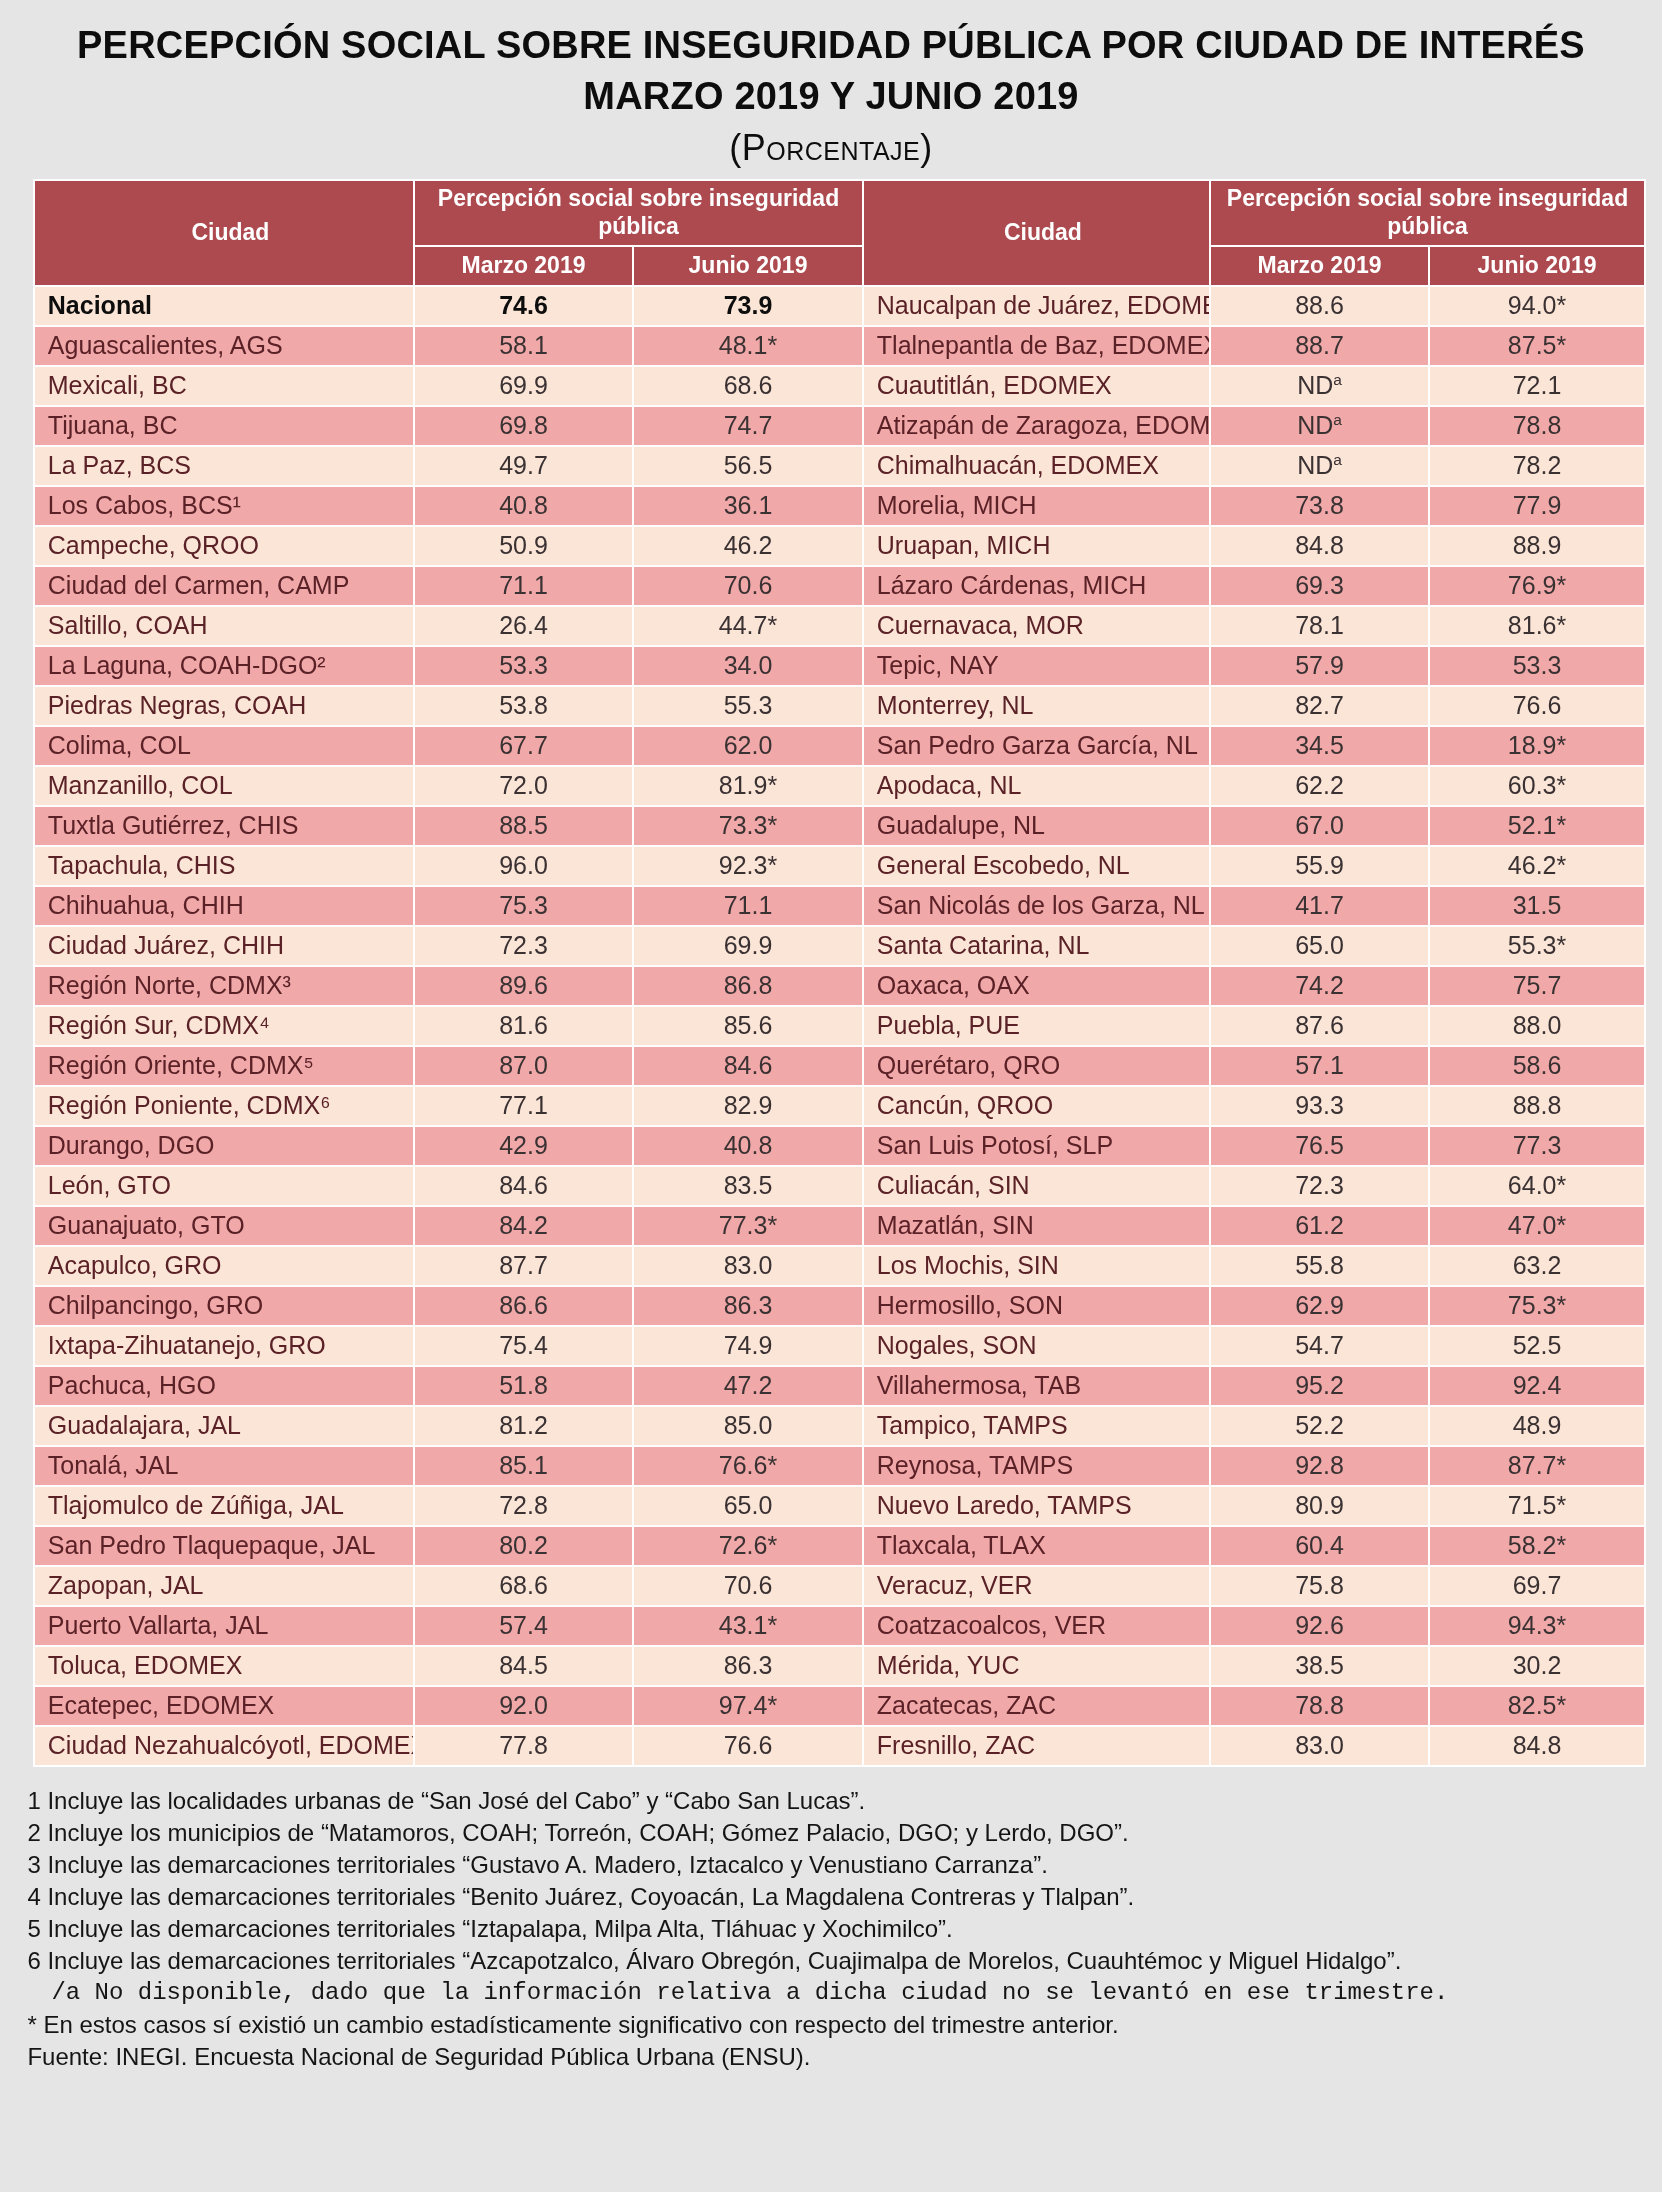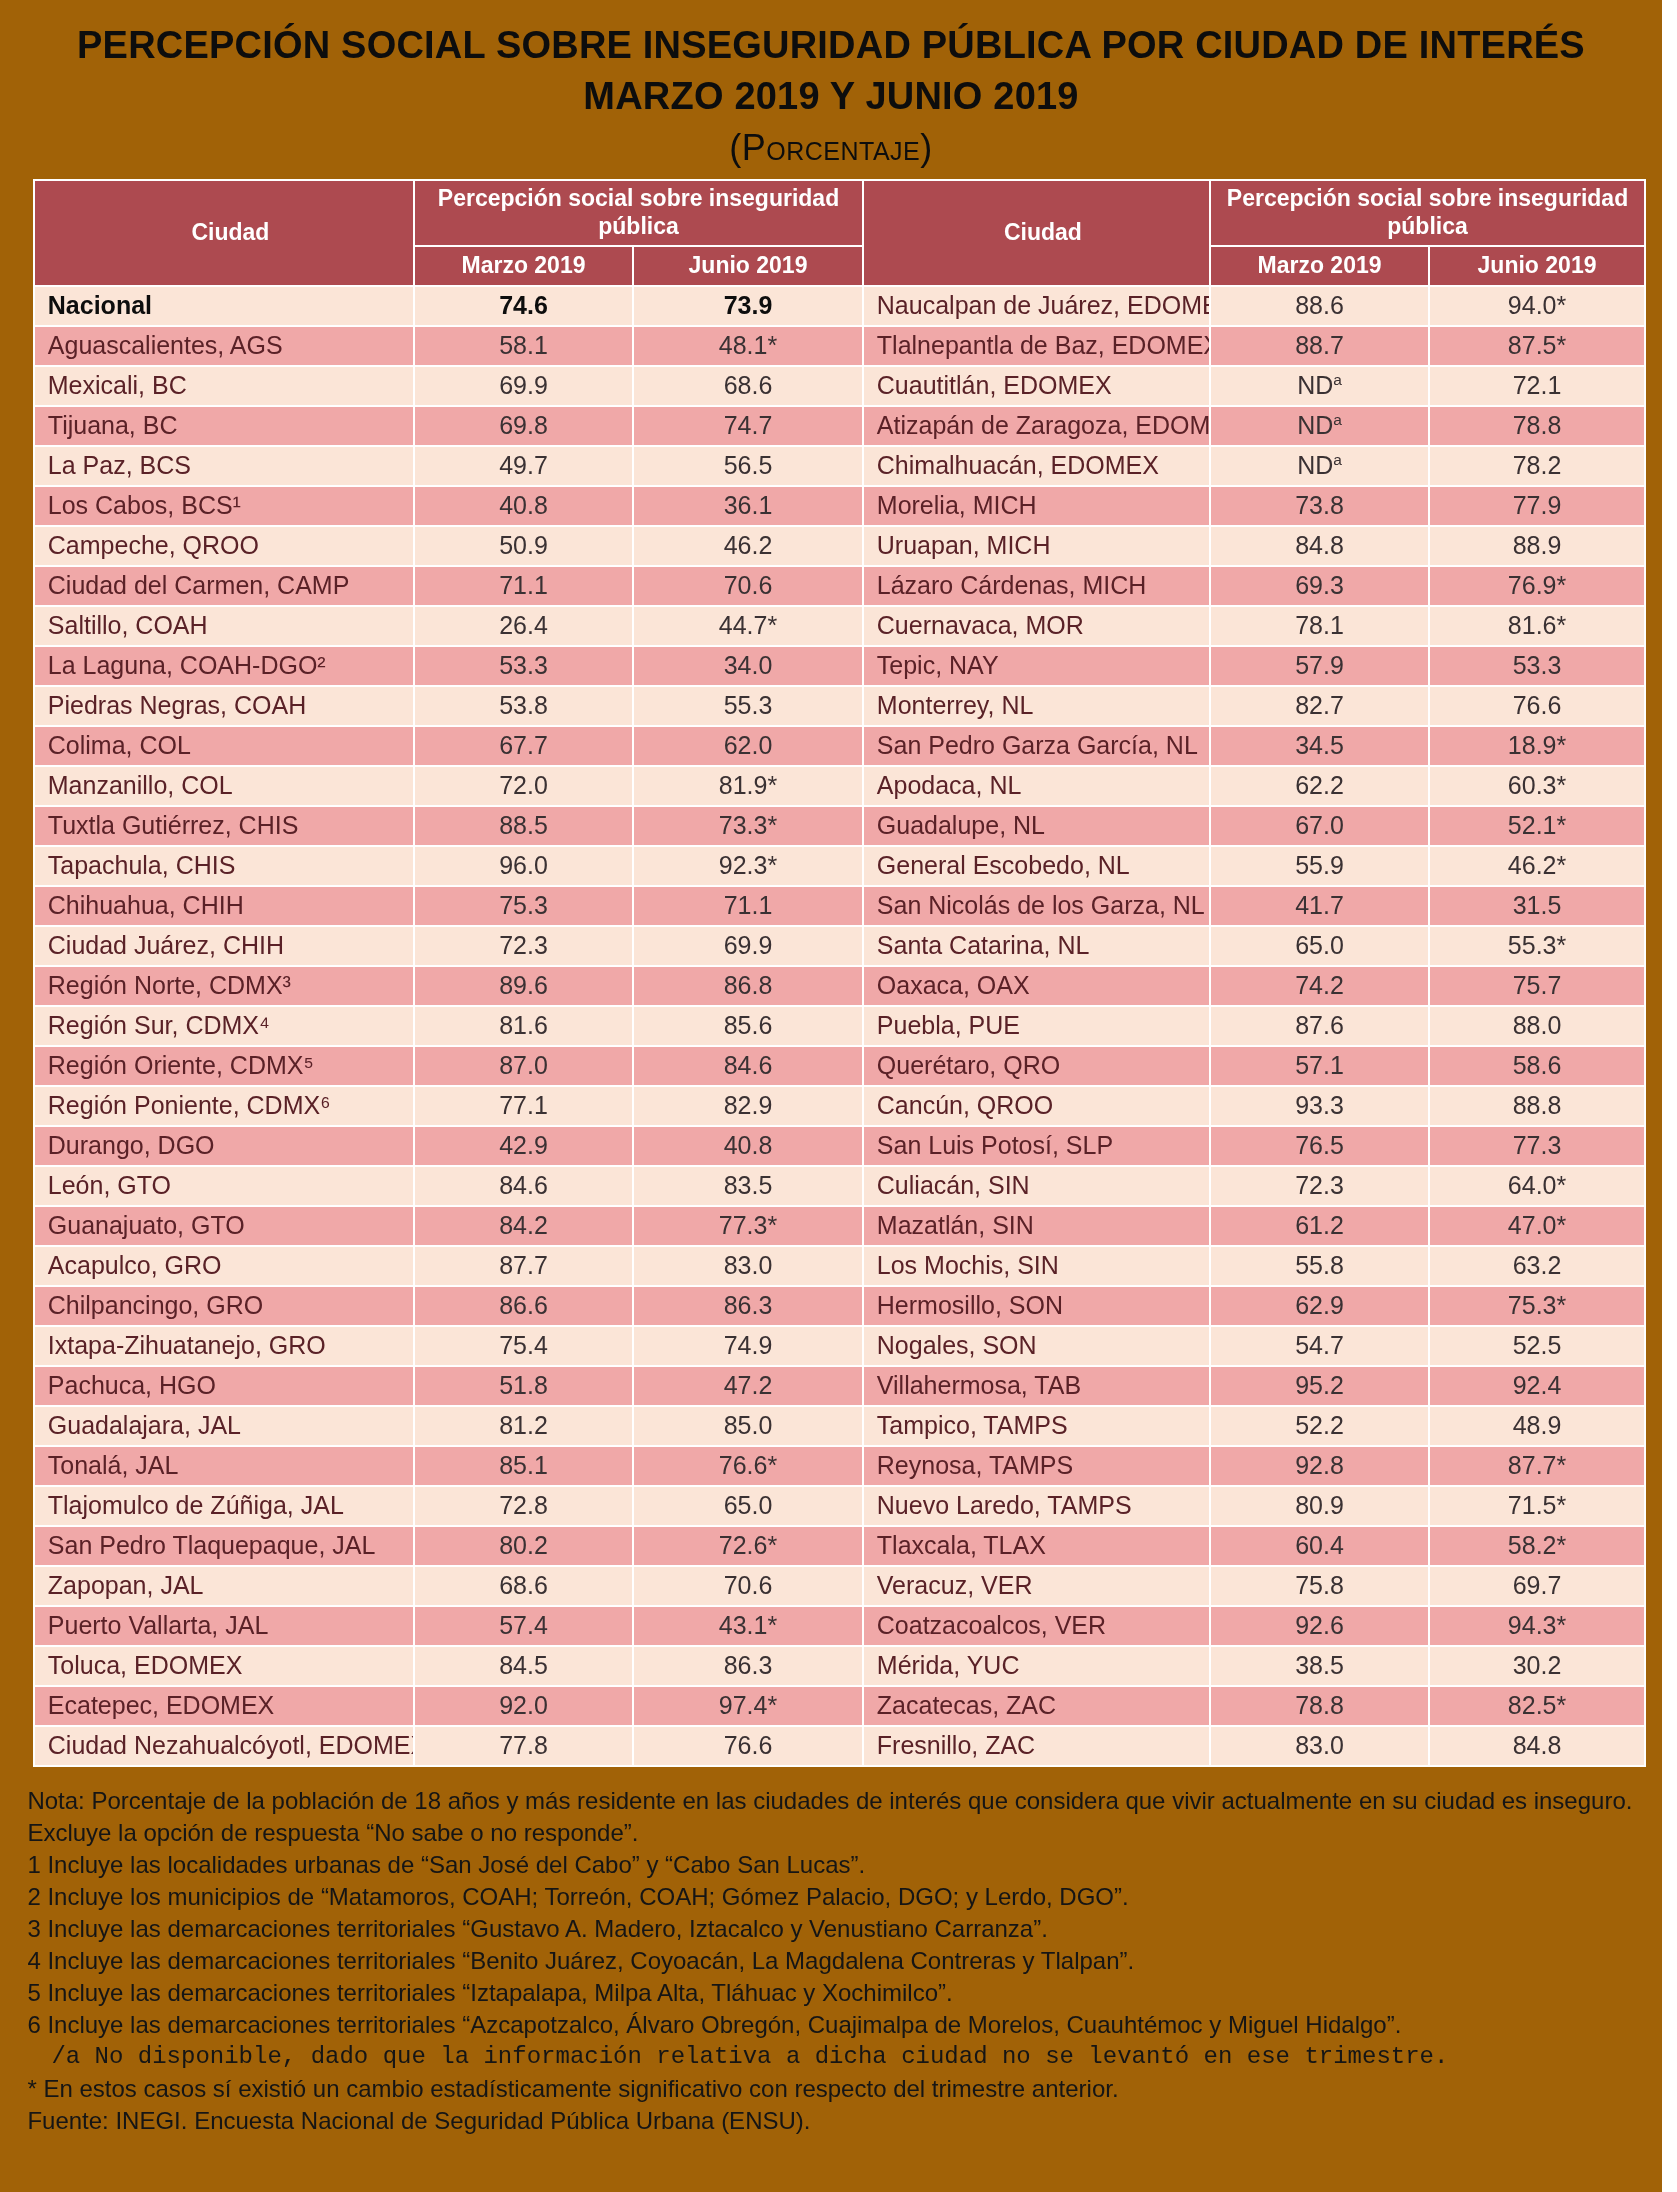--- a/index.html
+++ b/index.html
@@ -3,21 +3,21 @@
 <meta charset="utf-8">
 <style>
   * { margin:0; padding:0; box-sizing:border-box; }
   html,body { background:#ffffff; }
   body {
     width:1678px; height:2193px;
     font-family:"Liberation Sans", sans-serif;
     color:#111;
     overflow:hidden;
   }
-  .sheet { width:1662px; height:2193px; background:#a16207; }
+  .sheet { width:1662px; height:2193px; background:#e5e5e5; }
 
   
   .title-block { padding-top:20px; text-align:center; }
   .title-line {
     font-size:38px; font-weight:bold; line-height:51px;
     color:#0d0d0d; letter-spacing:0.2px;
   }
   .title-sub {
     font-size:36px; font-weight:normal; margin-top:4.6px;
     font-variant:small-caps; letter-spacing:0.5px; color:#0d0d0d;
@@ -380,21 +380,20 @@
           <td class="val">77.8</td>
           <td class="val">76.6</td>
           <td class="city">Fresnillo, ZAC</td>
           <td class="val">83.0</td>
           <td class="val">84.8</td>
         </tr>
       </tbody>
   </table>
 
   <div class="notes">
-      <div class="note">Nota: Porcentaje de la población de 18 años y más residente en las ciudades de interés que considera que vivir actualmente en su ciudad es inseguro. Excluye la opción de respuesta “No sabe o no responde”.</div>
       <div class="note">1 Incluye las localidades urbanas de “San José del Cabo” y “Cabo San Lucas”.</div>
       <div class="note">2 Incluye los municipios de “Matamoros, COAH; Torreón, COAH; Gómez Palacio, DGO; y Lerdo, DGO”.</div>
       <div class="note">3 Incluye las demarcaciones territoriales “Gustavo A. Madero, Iztacalco y Venustiano Carranza”.</div>
       <div class="note">4 Incluye las demarcaciones territoriales “Benito Juárez, Coyoacán, La Magdalena Contreras y Tlalpan”.</div>
       <div class="note">5 Incluye las demarcaciones territoriales “Iztapalapa, Milpa Alta, Tláhuac y Xochimilco”.</div>
       <div class="note">6 Incluye las demarcaciones territoriales “Azcapotzalco, Álvaro Obregón, Cuajimalpa de Morelos, Cuauhtémoc y Miguel Hidalgo”.</div>
       <div class="note indent">/a No disponible, dado que la información relativa a dicha ciudad no se levantó en ese trimestre.</div>
       <div class="note">* En estos casos sí existió un cambio estadísticamente significativo con respecto del trimestre anterior.</div>
       <div class="note">Fuente: INEGI. Encuesta Nacional de Seguridad Pública Urbana (ENSU).</div>
     </div>

